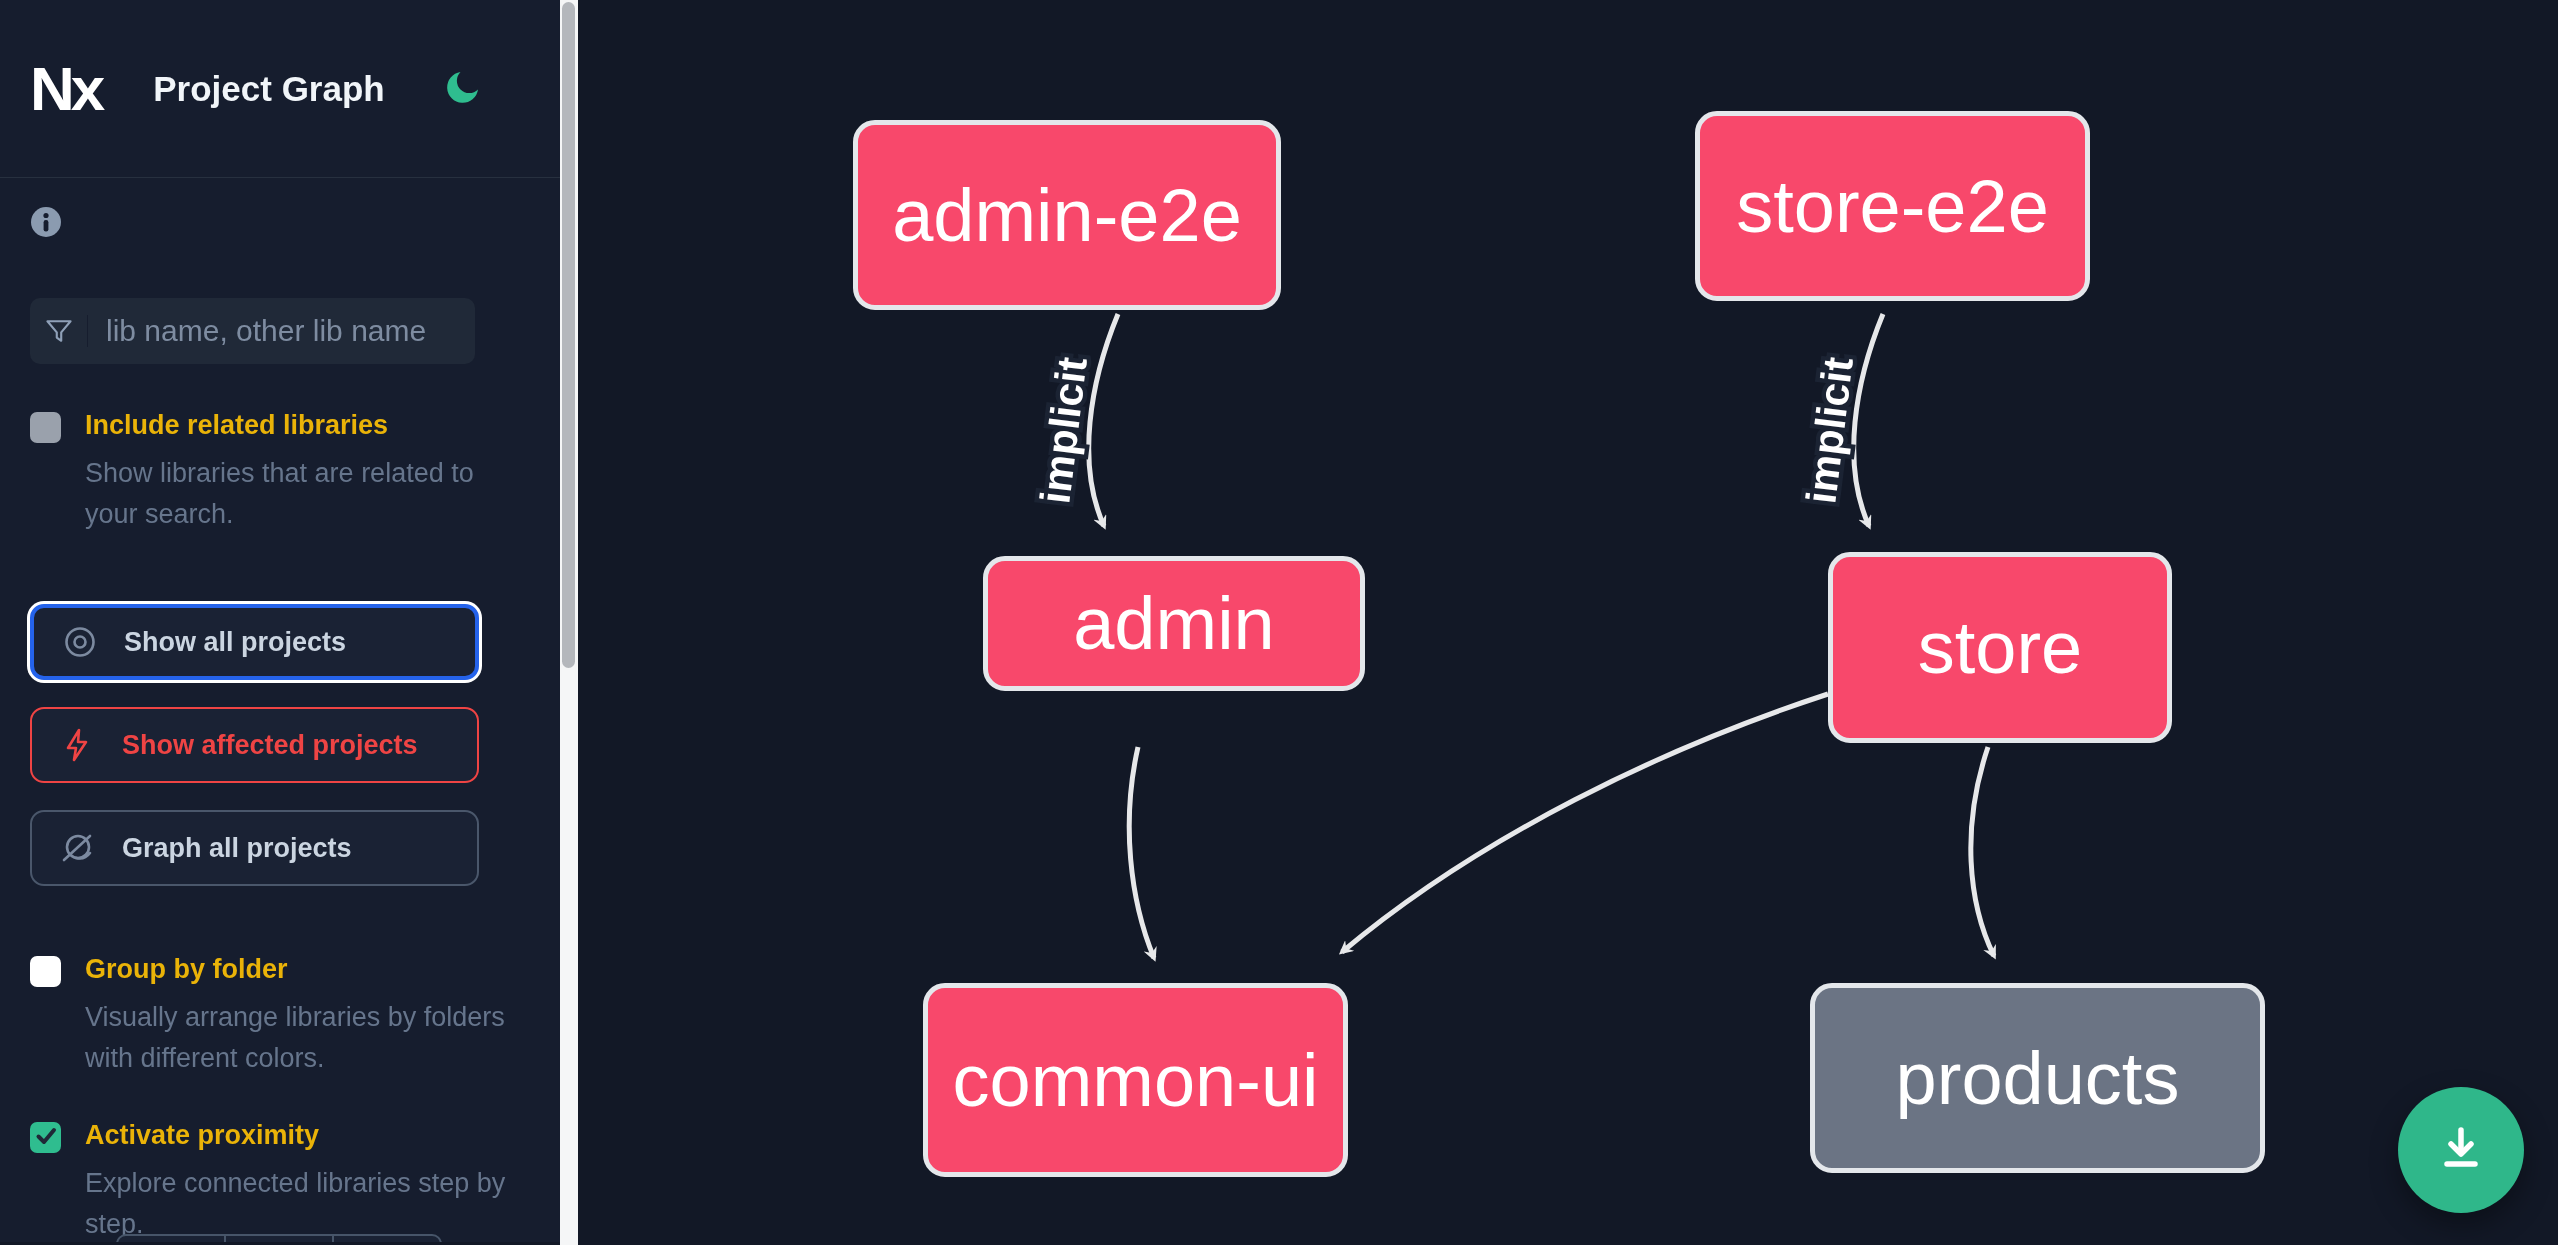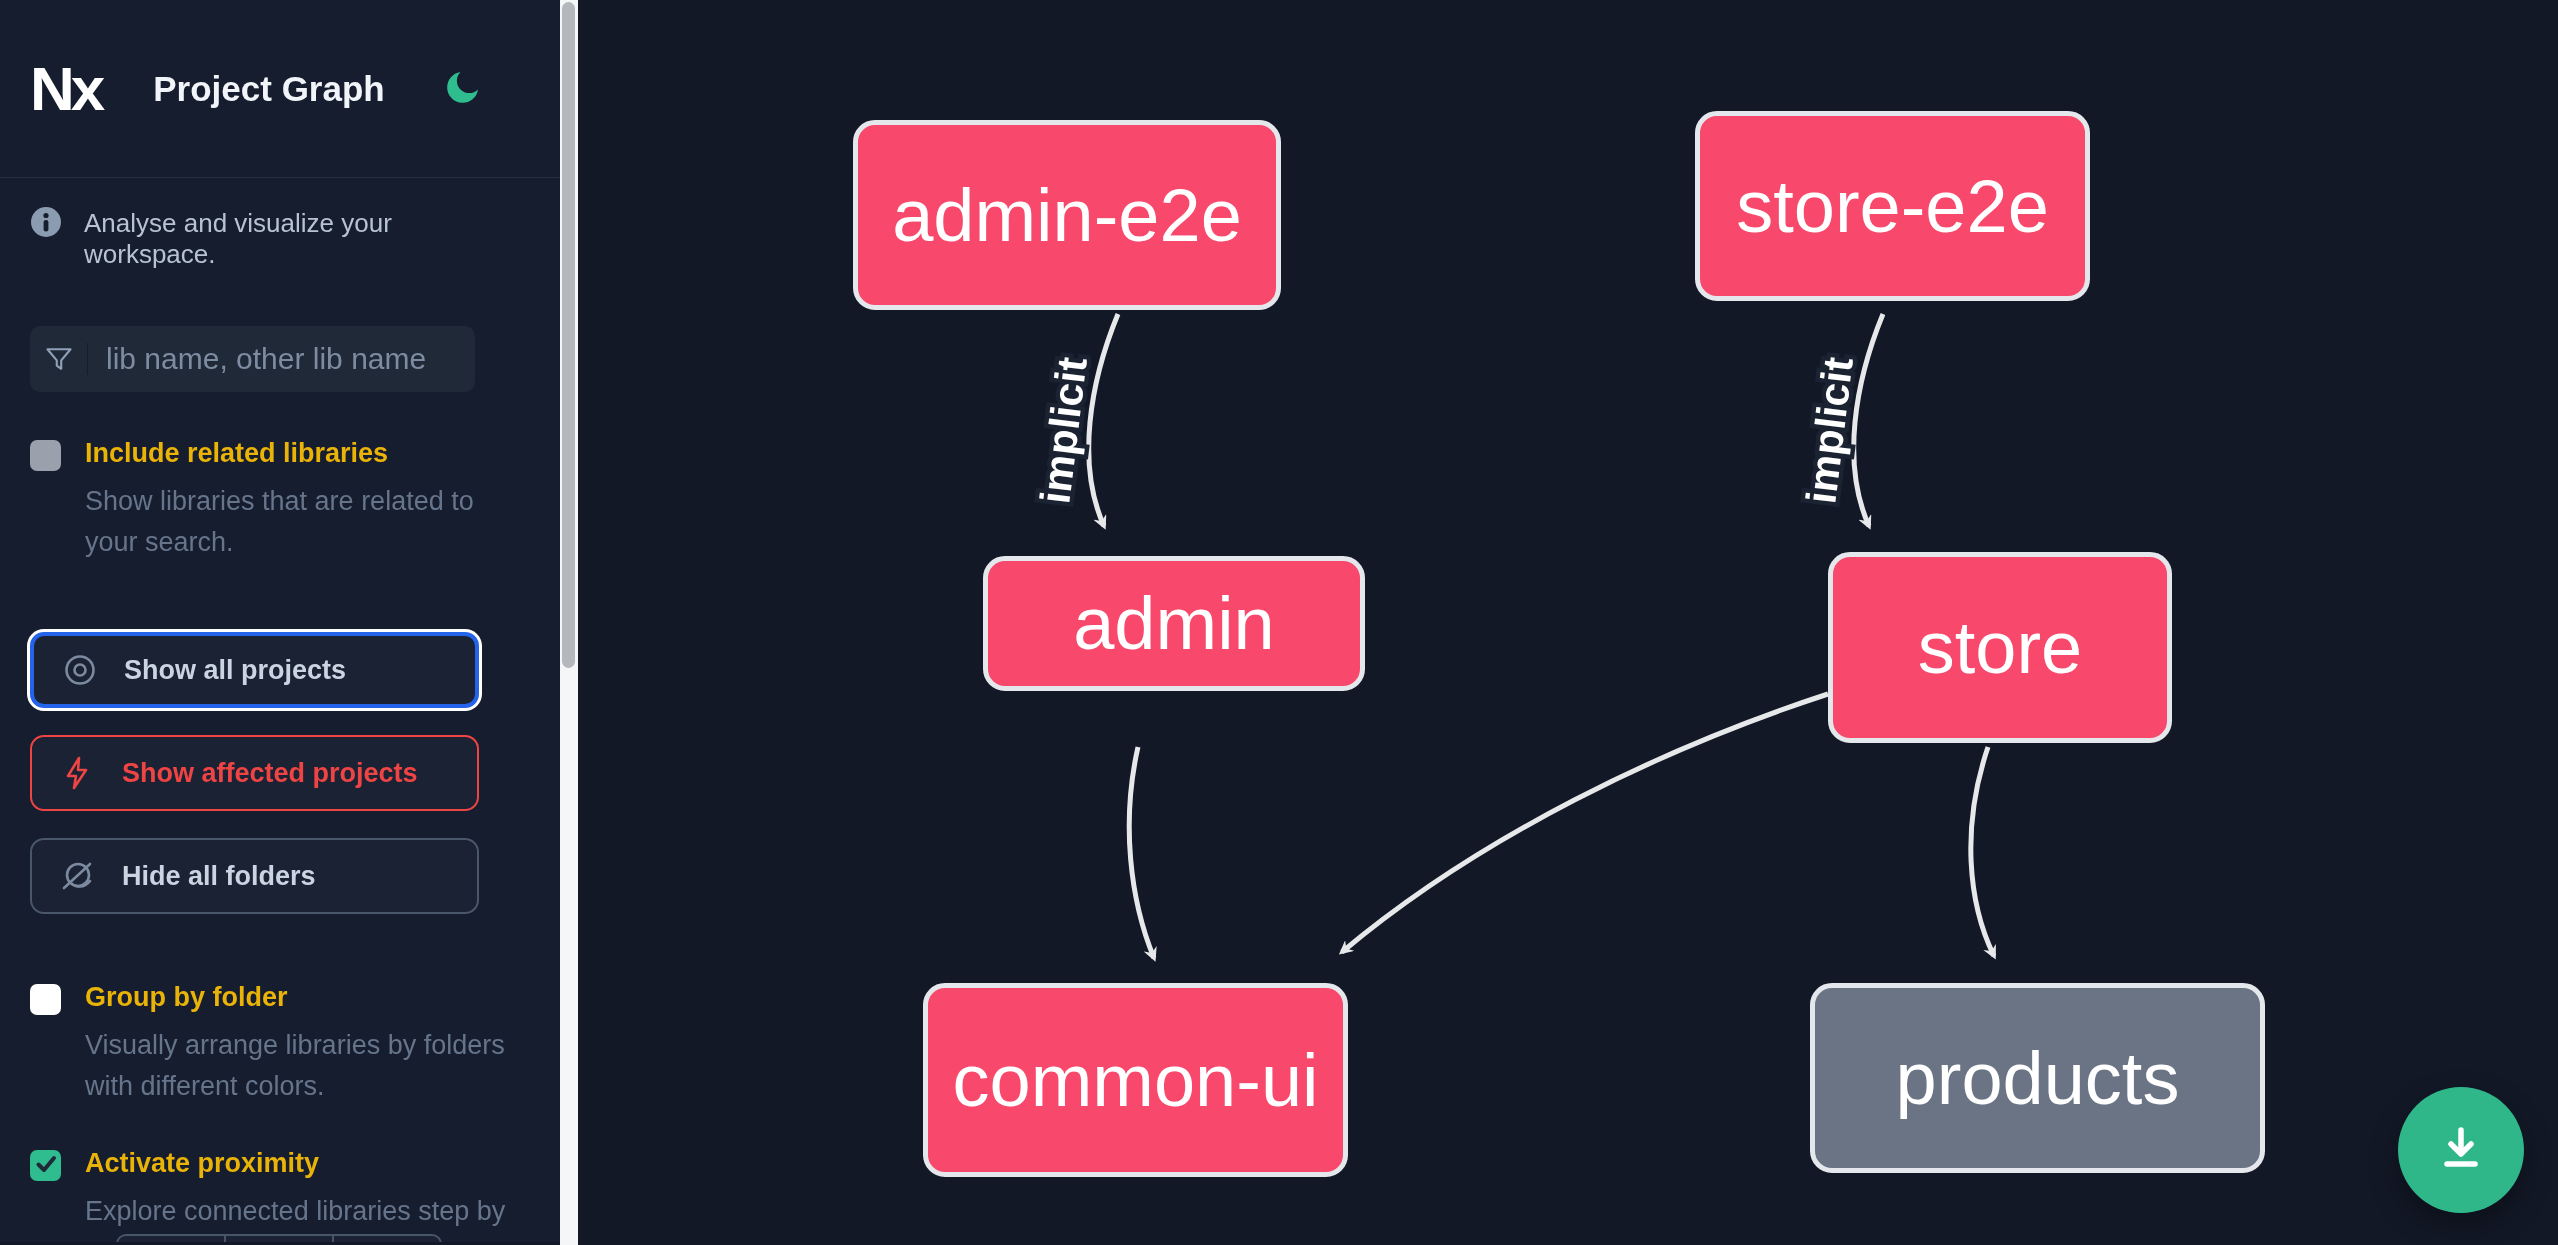--- a/index.html
+++ b/index.html
@@ -174,21 +174,20 @@
     </div>
 
     <div class="info-row">
       <span>
         <svg width="32" height="32" viewBox="0 0 32 32">
           <circle cx="16" cy="16" r="15" fill="#8b9bb0"></circle>
           <circle cx="16" cy="9.5" r="2.6" fill="#161d2e"></circle>
           <rect x="13.6" y="14" width="4.8" height="11.5" rx="2.2" fill="#161d2e"></rect>
         </svg>
       </span>
-      <div class="info-text">Analyse and visualize your workspace.</div>
     </div>
 
     <div class="search-box">
       <div class="search-icon-cell">
         <svg width="32" height="32" viewBox="0 0 36 36" fill="none" stroke="#8fa0b8" stroke-width="2.4" stroke-linejoin="round" stroke-linecap="round">
           <path d="M5 7h26L20.5 19.5V29l-5-3.6v-5.9L5 7z"></path>
         </svg>
       </div>
       <input class="search-input" type="text" placeholder="lib name, other lib name" style="">
     </div>
@@ -222,21 +221,21 @@
       </button>
 
       <button class="action-btn">
         <span class="btn-icon">
           <svg width="36" height="36" viewBox="0 0 36 36" fill="none" stroke="#7c8aa0" stroke-width="2.6" stroke-linecap="round">
             <circle cx="18" cy="17" r="11"></circle>
             <path d="M4 30 30 6"></path>
             <path d="M16 28c6 1.5 11-1 14-5"></path>
           </svg>
         </span>
-        <span>Hide all folders</span>
+        <span>Graph all projects</span>
       </button>
     </div>
 
     <div class="option-row" style="margin-top: 66px;">
       <button class="checkbox white"></button>
       <div class="option-texts">
         <div class="option-label">Group by folder</div>
         <div class="option-desc">Visually arrange libraries by folders with different colors.</div>
       </div>
     </div>

